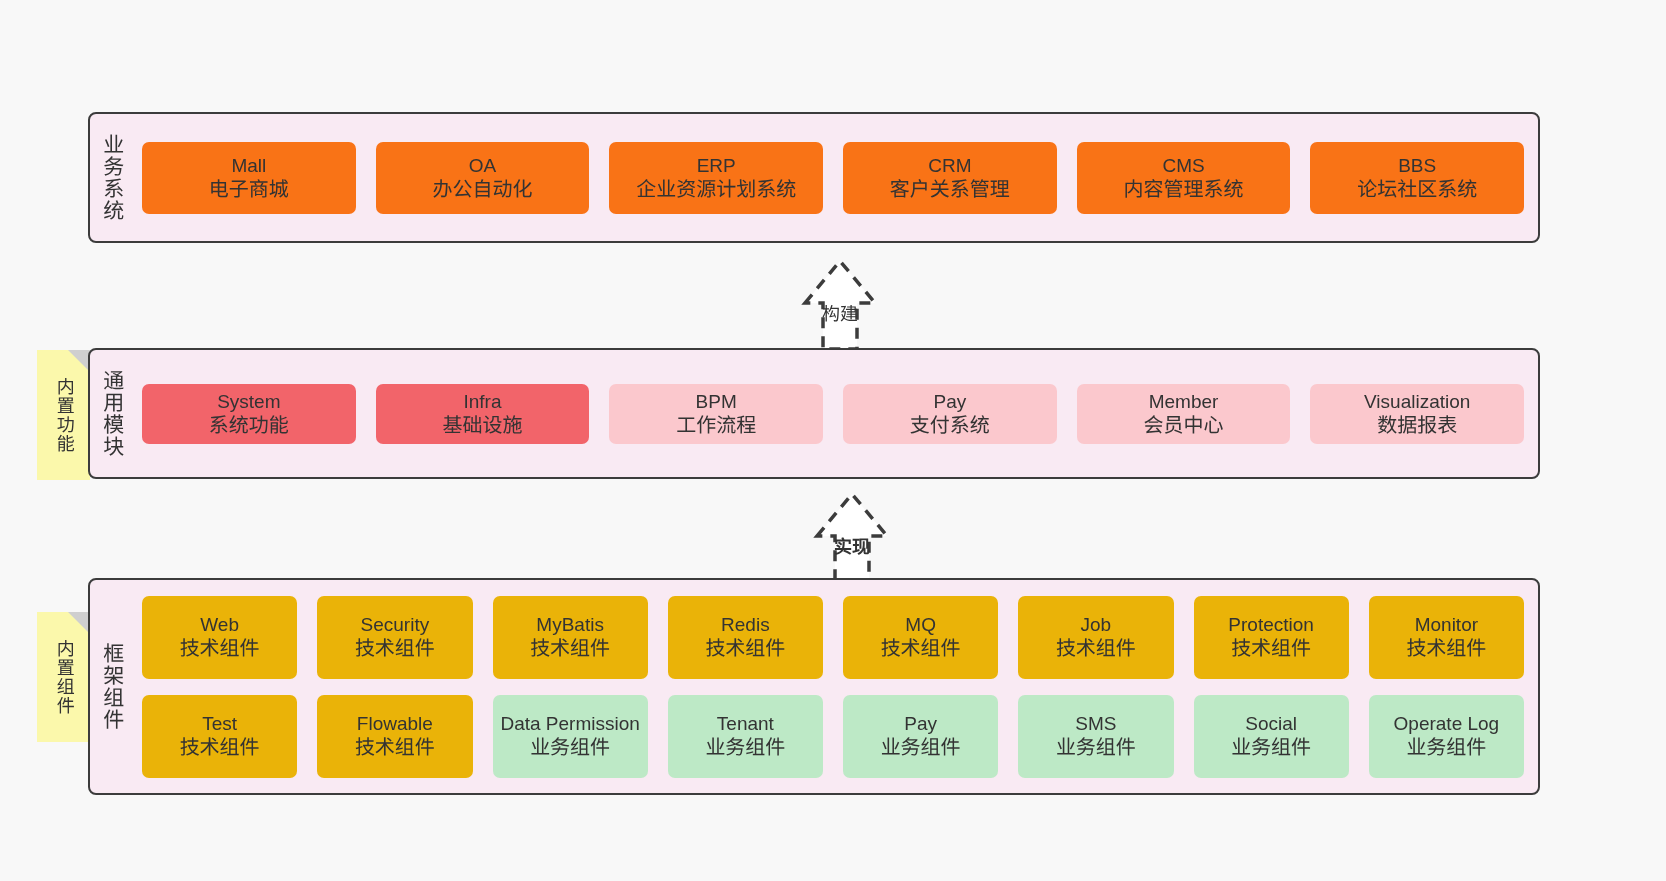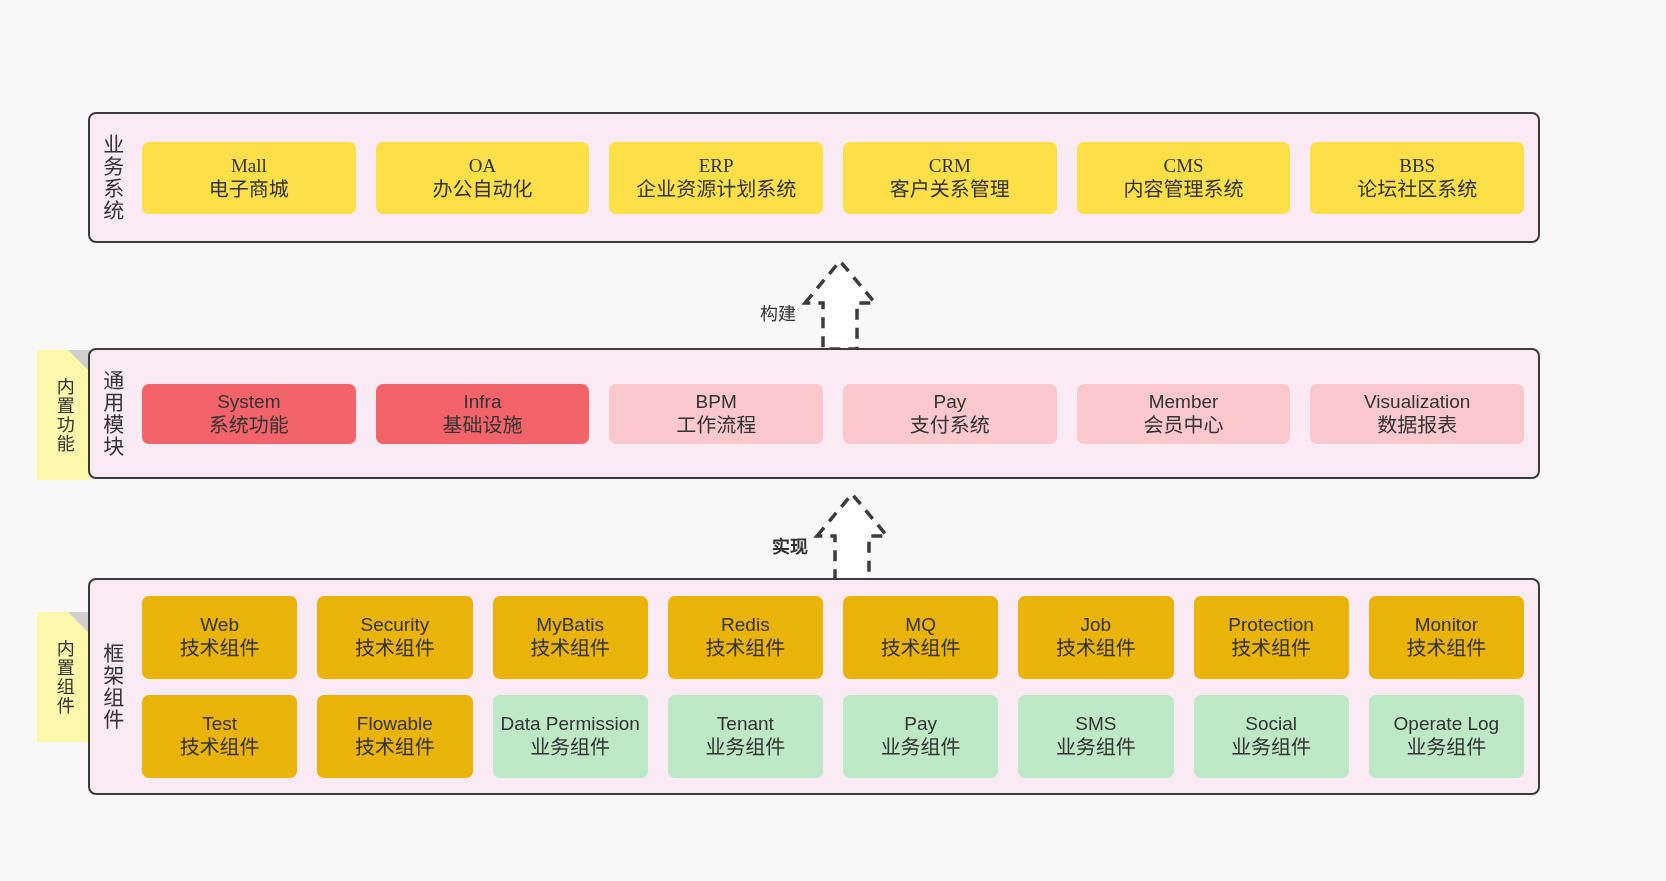--- a/index.html
+++ b/index.html
@@ -81,21 +81,21 @@
     font-size: 19px;
     line-height: 1.22;
     color: #333333;
   }
   .card .t2 {
     font-size: 20px;
     line-height: 1.22;
     color: #333333;
   }
 
-  .card.blue     { background: #fde047; font-family: Liberation Serif, serif; }
+  .card.blue     { background: #f97316; }
   .card.red      { background: #f2646a; }
   .card.pink     { background: #fbc8cd; }
   .card.green    { background: #eab308; }
   .card.mintlite { background: #bde9c6; }
 
   
   .layer-business { left: 88px; top: 112px; width: 1452px; height: 131px; }
   .layer-business .row { height: 72px; }
 
   
@@ -142,21 +142,21 @@
     position: absolute;
     width: 160px;
     height: 96px;
   }
   .arrow svg { display: block; overflow: visible; }
   .arrow .arrow-label {
     position: absolute;
     left: 0;
     right: 0;
     top: 46px;
-    text-align: left;
+    text-align: center;
     font-size: 18px;
     color: #333333;
     background: transparent;
     user-select: none;
   }
   .arrow-build   { left: 760px; top: 253px; }
   .arrow-impl    { left: 772px; top: 486px; font-weight: bold; }
 </style>
 </head>
 <body>

